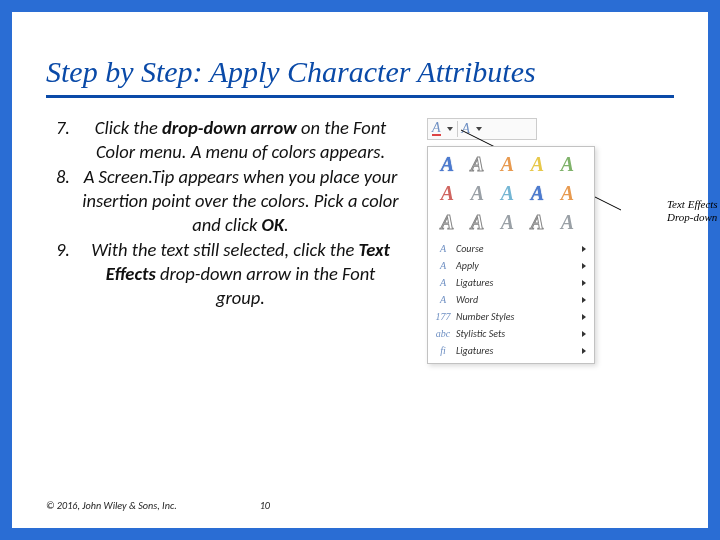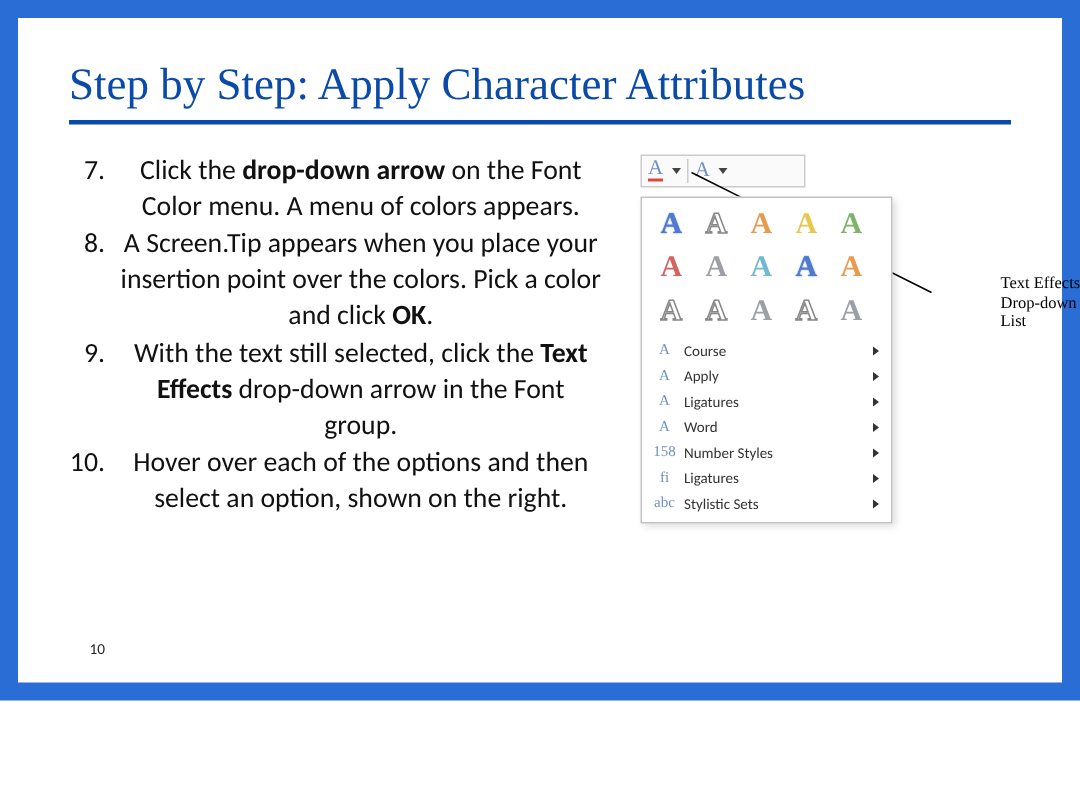--- a/index.html
+++ b/index.html
@@ -1,22 +1,23 @@
 <!DOCTYPE html>
 <html><head>
 <meta charset="utf-8">
 <style>
   * { box-sizing: border-box; margin: 0; padding: 0; }
   html, body { width: 720px; height: 540px; font-family: Calibri, Arial, sans-serif; }
   .slide {
-    width: 720px; height: 467px;
+    width: 720px; height: 540px;
     border: 12px solid #2a6dd4;
     background: #fff;
     position: relative;
-    padding: 28px 34px 18px 34px;
+    padding: 43px 34px 18px 34px;
+    font-style: italic;
   }
   .title {
     font-family: "Times New Roman", Georgia, serif;
     font-size: 30px;
     color: #0a4aa8;
     font-weight: 400;
     padding-bottom: 6px;
     border-bottom: 3px solid #0a4aa8;
     margin-bottom: 18px;
   }
@@ -152,21 +153,21 @@
   .footer {
     position: absolute;
     bottom: 16px;
     left: 34px; right: 34px;
     display: flex;
     font-size: 10.2px;
     color: #222;
   }
   .footer .copyright { width: 200px; }
   .footer .course { flex:1; }
-  .footer .pagenum { width: 24px; text-align: right; margin-top: 20px; }
+  .footer .pagenum { width: 24px; text-align: right; }
 </style>
 </head>
 <body>
 
 <div class="slide">
 
   <div class="title">Step by Step: Apply Character Attributes</div>
 
   <div class="body">
 
@@ -176,24 +177,20 @@
         <span class="txt">Click the <b>drop-down arrow</b> on the Font Color menu. A menu of colors appears.</span>
       </li>
       <li>
         <span class="num">8.</span>
         <span class="txt">A Screen.Tip appears when you place your insertion point over the colors. Pick a color and click <b>OK</b>.</span>
       </li>
       <li>
         <span class="num">9.</span>
         <span class="txt">With the text still selected, click the <b>Text Effects</b> drop-down arrow in the Font group.</span>
       </li>
-      <li>
-        <span class="num">10.</span>
-        <span class="txt">Hover over each of the options and then select an option, shown on the right.</span>
-      </li>
     </ol>
 
     <div class="figure">
 
       <div class="toolbar-strip">
         <span class="strip-a">A</span>
         <span class="caret"></span>
         <span class="strip-sep"></span>
         <span class="strip-dd">A</span>
         <span class="caret"></span>
@@ -240,39 +237,40 @@
           <span class="mi-ic">A</span>
           <span>Ligatures</span>
           <span class="tri"></span>
         </div>
         <div class="menu-item">
           <span class="mi-ic">A</span>
           <span>Word</span>
           <span class="tri"></span>
         </div>
         <div class="menu-item">
-          <span class="mi-ic">158</span>
+          <span class="mi-ic">177</span>
           <span>Number Styles</span>
+          <span class="tri"></span>
+        </div>
+        <div class="menu-item">
+          <span class="mi-ic">abc</span>
+          <span>Stylistic Sets</span>
           <span class="tri"></span>
         </div>
         <div class="menu-item">
           <span class="mi-ic">fi</span>
           <span>Ligatures</span>
           <span class="tri"></span>
         </div>
-        <div class="menu-item">
-          <span class="mi-ic">abc</span>
-          <span>Stylistic Sets</span>
-          <span class="tri"></span>
-        </div>
       </div>
 
       <div class="callout-label">Text Effects Drop-down List</div>
 
     </div>
 
   </div>
 
   <div class="footer">
+    <span class="copyright">© 2016, John Wiley &amp; Sons, Inc.</span>
     <span class="pagenum">10</span>
   </div>
 
 </div>
 
 </body></html>

